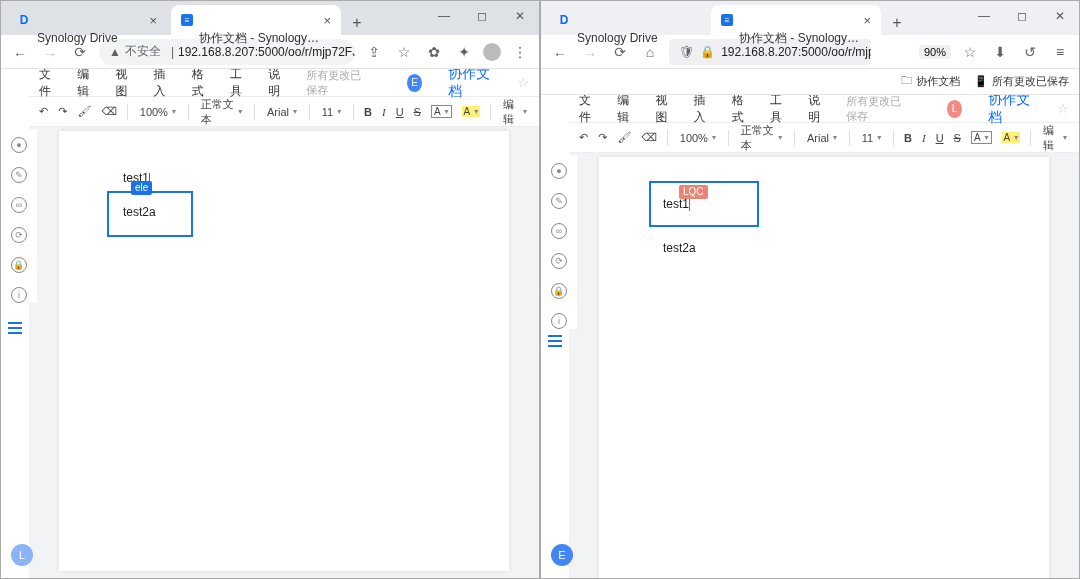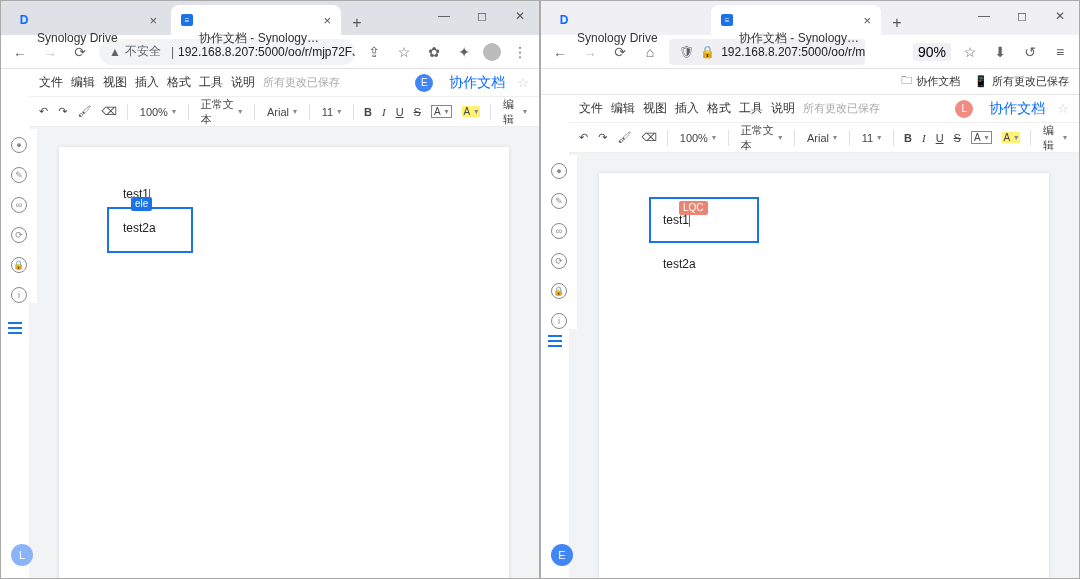--- a/index.html
+++ b/index.html
@@ -22,49 +22,49 @@
   .urlbox { flex:1; height:26px; background:#f1f3f4; border-radius:13px; display:flex; align-items:center; padding:0 10px; color:#5f6368; font-size:12px; overflow:hidden; white-space:nowrap;}
   .urlbox.ff { background:#f0f0f4; border-radius:4px;}
   .urlbox .prefix{ margin-right:6px; }
   .urlbox .txt{ color:#202124; }
   .bookbar { height:26px; border-bottom:1px solid #e3e3e3; display:flex; align-items:center; justify-content:flex-end; padding:0 10px; gap:14px; font-size:11px; color:#333;}
   .bookbar .bi{ display:flex; align-items:center; gap:4px;}
   .app { flex:1; display:flex; background:#fff; overflow:hidden; }
   .leftgutter { width:36px; background:#fff; display:flex; flex-direction:column; align-items:center; padding-top:8px; gap:14px; border-right:1px solid #eee;}
   .leftgutter .g{ width:16px; height:16px; border:1.5px solid #888; border-radius:50%; display:flex; align-items:center; justify-content:center; font-size:9px; color:#888;}
   .main { flex:1; display:flex; flex-direction:column;}
-  .menubar{ height:28px; display:flex; align-items:center; padding:0 10px; gap:8px; color:#333; font-size:12px; border-bottom:1px solid #eee;}
+  .menubar{ height:28px; display:flex; align-items:center; padding:0 10px; gap:18px; color:#333; font-size:12px; border-bottom:1px solid #eee;}
   .menubar .saved{ color:#aaa; font-size:11px;}
   .menubar .spacer{ flex:1;}
   .avatar { width:18px; height:18px; border-radius:50%; display:flex; align-items:center; justify-content:center; color:#fff; font-size:10px;}
   .av-e{ background:#4285f4;}
   .av-l{ background:#f28b82;}
   .doclabel{ color:#0a6cff; font-size:14px; margin-left:8px;}
   .star{ color:#ccc; font-size:13px; margin-left:4px;}
   .toolbar{ height:30px; display:flex; align-items:center; padding:0 10px; gap:10px; color:#444; font-size:11px; border-bottom:1px solid #eee;}
   .toolbar .sep{ width:1px; height:16px; background:#e0e0e0;}
   .toolbar .dd{ display:flex; align-items:center; gap:2px; padding:0 2px;}
   .toolbar .dd:after{ content:"▾"; font-size:8px; color:#888; margin-left:2px;}
   .toolbar .fn{ font-family:serif;}
   .toolbar .u{ text-decoration:underline;}
   .toolbar .s{ text-decoration:line-through;}
   .toolbar .Abox{ border:1px solid #888; padding:0 2px; font-size:10px;}
   .toolbar .Ahl{ background:#fff176; padding:0 2px; font-size:10px;}
-  .canvas{ flex:1; background:#f1f3f4; padding:20px 30px; overflow:auto;}
+  .canvas{ flex:1; background:#f1f3f4; padding:4px 30px; overflow:auto;}
   .page{ width:100%; min-height:440px; background:#fff; box-shadow:0 0 4px rgba(0,0,0,0.1); padding:40px 54px; position:relative;}
   .textline{ font-size:12px; color:#222; margin-bottom:20px; position:relative; display:inline-block;}
   .selbox{ position:absolute; border:2px solid #1a73e8; }
   .cursortag{ position:absolute; font-size:10px; color:#fff; padding:0 4px; height:14px; line-height:14px; border-radius:2px;}
   .tag-blue{ background:#1a73e8;}
   .tag-red{ background:#ea8573;}
   .caret{ display:inline-block; width:1px; height:12px; background:#ea4335; vertical-align:middle;}
   .floatav{ position:absolute; bottom:12px; left:10px; width:22px; height:22px; border-radius:50%; color:#fff; font-size:11px; display:flex; align-items:center; justify-content:center;}
   .hamb{ width:28px; display:flex; flex-direction:column; align-items:center; justify-content:center; gap:3px; padding-top:8px;}
   .hamb span{ width:14px; height:2px; background:#1a73e8;}
-  .zoom{ background:#f0f0f4; padding:1px 5px; font-size:14px; border-radius:3px;margin-left:40px;}
+  .zoom{ background:#f0f0f4; padding:1px 5px; font-size:11px; border-radius:3px;margin-left:40px;}
 </style>
 </head>
 <body>
 
 <div class="browser b-left">
   <div class="tabbar">
     <div class="tab inactive">
       <span class="favicon" style="color:#0a6cff;font-weight:bold;">D</span>
       <span class="title">Synology Drive</span>
       <span class="close">×</span>

